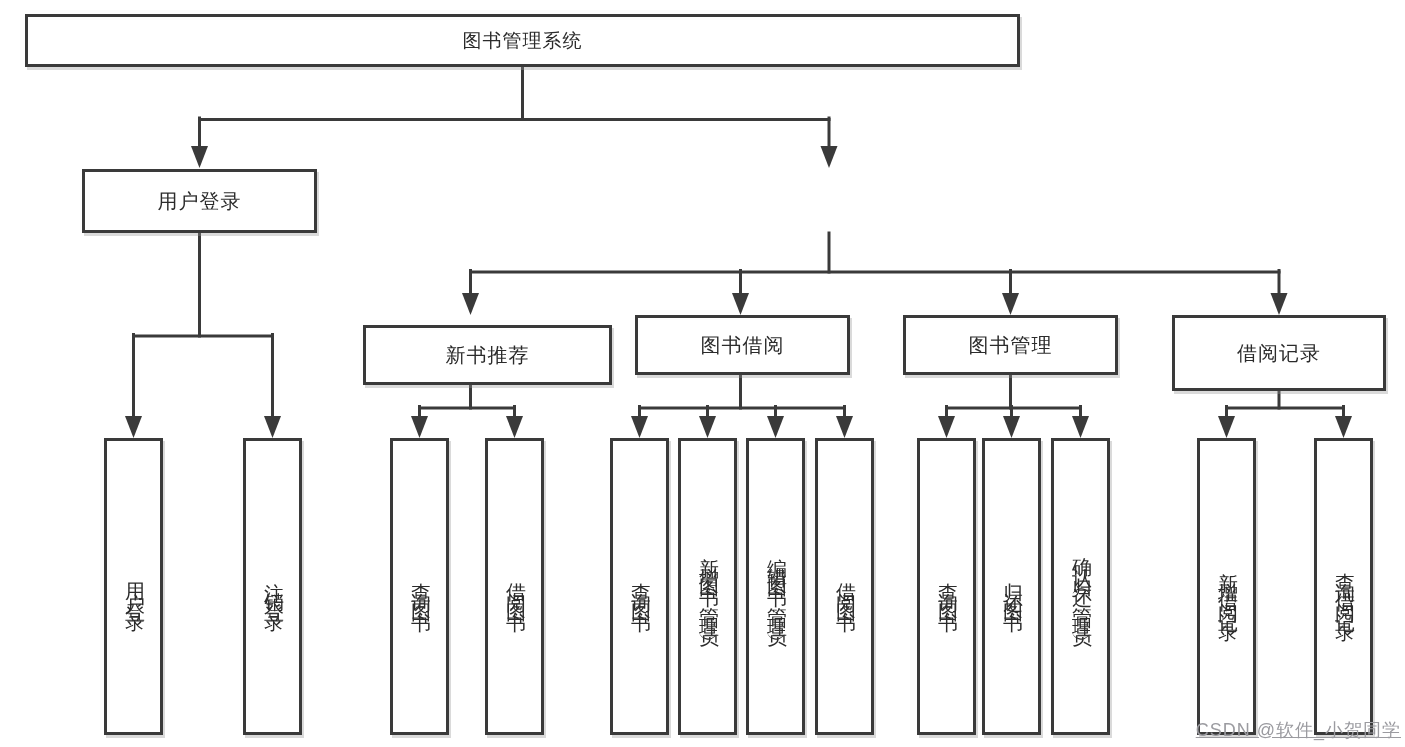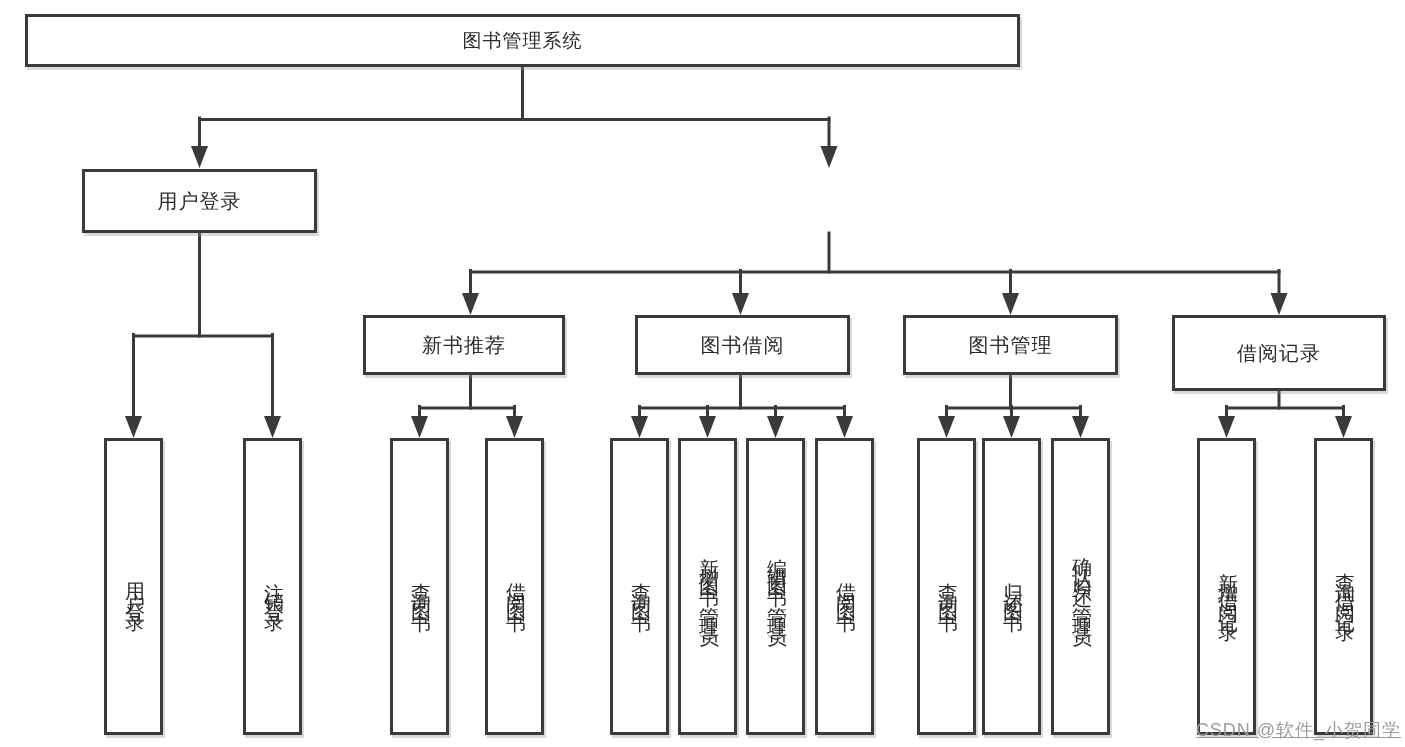--- a/index.html
+++ b/index.html
@@ -132,21 +132,21 @@
   </svg>
 
   <div class="node h root" style="left:25px;top:14px;width:995px;height:53px">
     <span>图书管理系统</span>
   </div>
 
   <div class="node h" style="left:82px;top:169px;width:235px;height:64px">
     <span>用户登录</span>
   </div>
 
-  <div class="node h" style="left:363px;top:315px;width:202px;height:60px">
+  <div class="node h" style="left:363px;top:325px;width:249px;height:60px">
     <span>新书推荐</span>
   </div>
   <div class="node h" style="left:635px;top:315px;width:215px;height:60px">
     <span>图书借阅</span>
   </div>
   <div class="node h" style="left:903px;top:315px;width:215px;height:60px">
     <span>图书管理</span>
   </div>
   <div class="node h" style="left:1172px;top:315px;width:214px;height:76px">
     <span>借阅记录</span>

